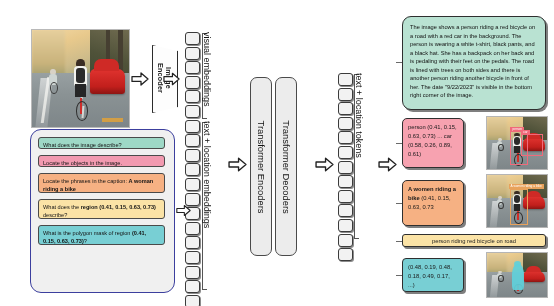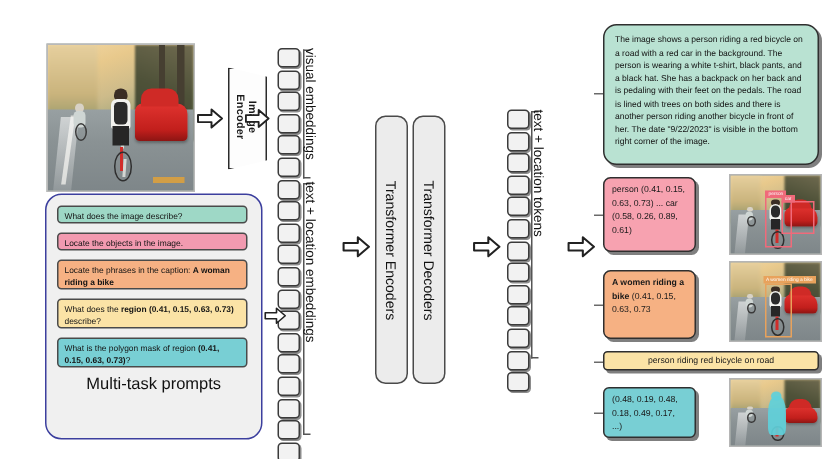--- a/index.html
+++ b/index.html
@@ -225,21 +225,20 @@
   </div>
   <div id="pb2" class="pbox">
     <span>Locate the phrases in the caption: </span><b>A woman riding a bike</b>
   </div>
   <div id="pb3" class="pbox">
     <span>What does the </span><b>region (0.41, 0.15, 0.63, 0.73)</b><span> describe?</span>
   </div>
   <div id="pb4" class="pbox">
     <span>What is the polygon mask of region </span><b>(0.41, 0.15, 0.63, 0.73)</b><span>?</span>
   </div>
-  <div class="title">Multi-task prompts</div>
 </div>
 
 <div class="arrow" style="left:176px;top:204px;">
   <svg width="15" height="13" viewBox="0 0 18 14">
       <path d="M1 4.6 H10 V1 L17 7 L10 13 V9.4 H1 Z" fill="#fff" stroke="#222" stroke-width="1.3" stroke-linejoin="round"></path>
     </svg>
 </div>
 
 <div class="arrow" style="left:228px;top:157px;">
   <svg width="19" height="15" viewBox="0 0 18 14">

